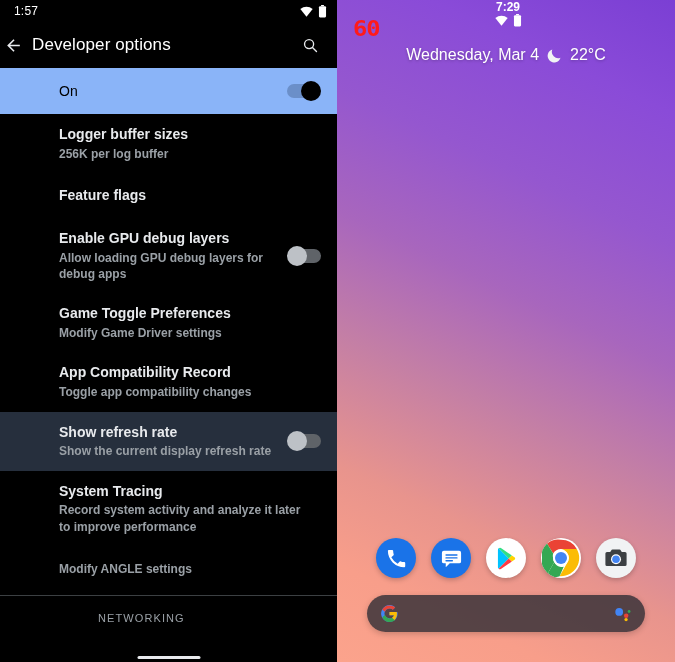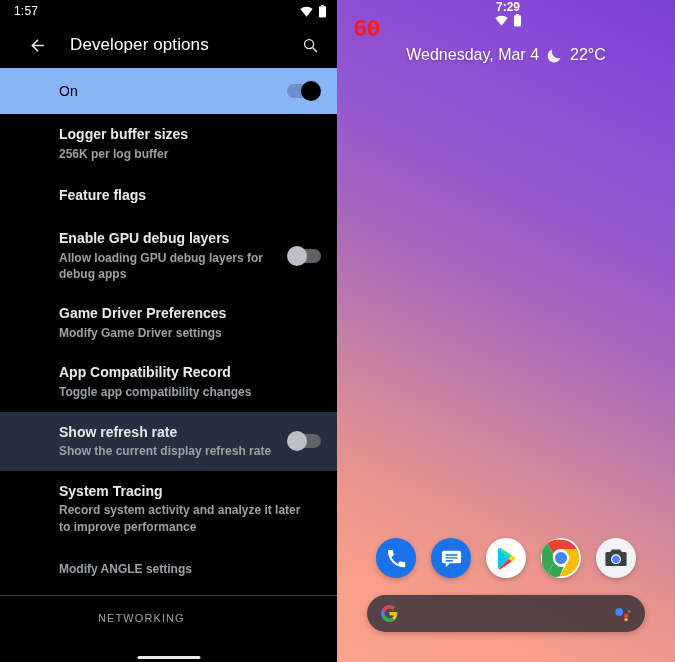--- a/index.html
+++ b/index.html
@@ -22,21 +22,21 @@
   .statusbar-l {
     height:22px; display:flex; align-items:center;
     justify-content:space-between;
     padding:0 10px 0 14px;
   }
   .sb-clock { font-size:12px; font-weight:500; color:#fff; letter-spacing:.2px; }
   .sb-icons { display:flex; align-items:center; gap:5px; }
 
   .toolbar {
     height:46px; display:flex; align-items:center;
-    padding:0 14px 0 24px; gap:14px;
+    padding:0 14px 0 0; 
   }
   .toolbar-title {
     flex:1; font-size:17px; font-weight:400; color:#fff;
     letter-spacing:.1px; padding-left:6px;
   }
   .icon-btn { width:26px; height:26px; display:flex; align-items:center; justify-content:center; }
 
   .master-row {
     background:#8ab4f8; height:46px;
     display:flex; align-items:center;
@@ -204,21 +204,21 @@
           <div class="pref-sum">Allow loading GPU debug layers for debug apps</div>
         </div>
         <div class="sw off">
           <span class="track"></span>
           <span class="thumb"></span>
         </div>
       </div>
 
       <div class="pref">
         <div class="pref-text">
-          <div class="pref-title">Game Driver Preferences</div>
+          <div class="pref-title">Game Toggle Preferences</div>
           <div class="pref-sum">Modify Game Driver settings</div>
         </div>
       </div>
 
       <div class="pref">
         <div class="pref-text">
           <div class="pref-title">App Compatibility Record</div>
           <div class="pref-sum">Toggle app compatibility changes</div>
         </div>
       </div>

